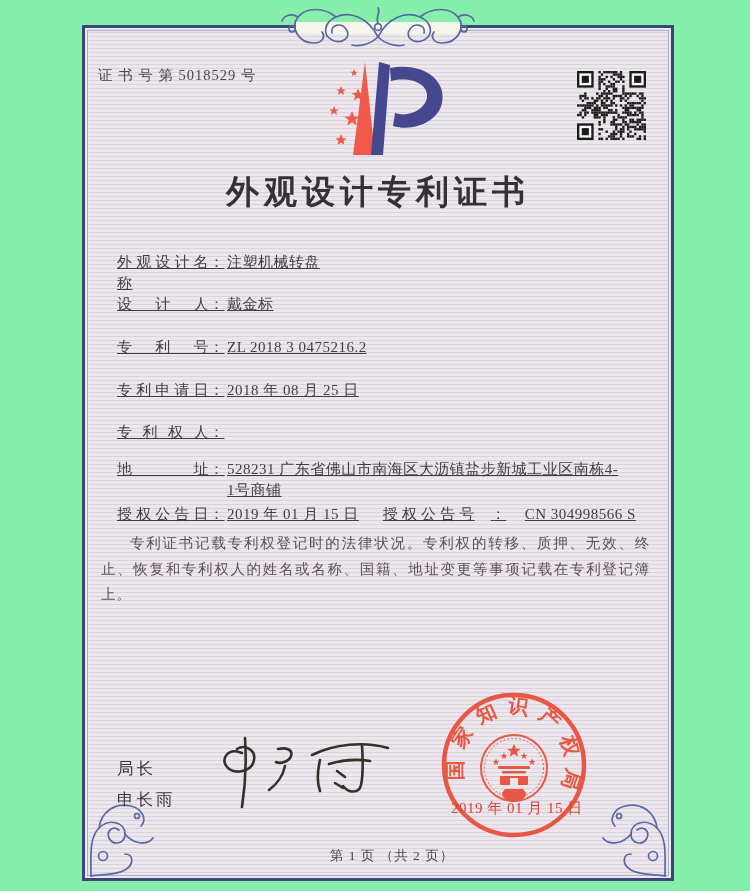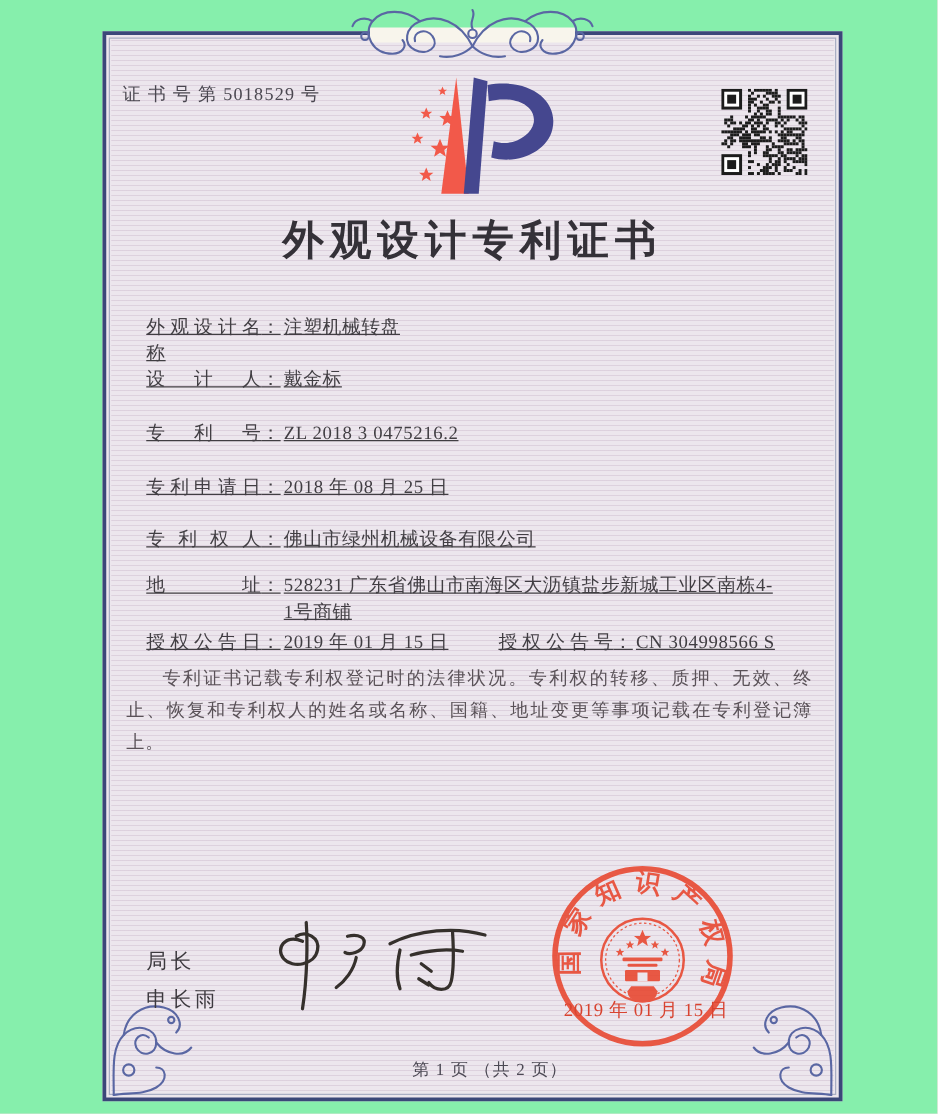--- a/index.html
+++ b/index.html
@@ -21,21 +21,21 @@
   .qr{left:577px;top:71px;width:69px;height:69px;z-index:4;}
   .title{left:82px;top:170px;width:592px;text-align:center;font-size:33px;font-weight:700;
          color:#343138;letter-spacing:5px;z-index:4;}
   
   .row{left:117px;font-size:15px;color:#413e43;letter-spacing:.5px;display:flex;
        align-items:flex-start;line-height:21px;z-index:4;text-decoration:underline;}
   .flabel{width:92px;flex:none;text-align:justify;text-align-last:justify;}
   .fcolon{flex:none;width:16px;}
   .fvalue{padding-left:2px;white-space:nowrap;}
   .addr .fvalue{width:396px;white-space:normal;word-break:break-all;}
-  .pair2{display:flex;margin-left:40px;}
+  .pair2{display:flex;margin-left:24px;gap:16px;}
   .r1{top:252px}.r2{top:294px}.r3{top:337px}.r4{top:380px}.r5{top:422px}.r6{top:459px}.r7{top:504px}
   
   .paras{left:101px;top:531px;width:549px;font-size:14.5px;line-height:25.5px;color:#5a5258;
          letter-spacing:.8px;text-align:justify;z-index:4;}
   .paras p{margin:0;text-indent:2em;}
   
   .signer{left:117px;font-size:16.5px;color:#3c393e;letter-spacing:3px;z-index:4;}
   .signer-title{top:758px;}
   .signer-name{top:789px;}
   .signature{left:212px;top:733px;width:195px;height:84px;z-index:4;}
@@ -443,21 +443,20 @@
       <span class="fvalue">ZL 2018 3 0475216.2</span>
   </div>
   <div class="abs row r4">
     <span class="flabel">专利申请日</span>
       <span class="fcolon">：</span>
       <span class="fvalue">2018 年 08 月 25 日</span>
   </div>
   <div class="abs row r5">
     <span class="flabel">专利权人</span>
       <span class="fcolon">：</span>
-      <span class="fvalue">佛山市绿州机械设备有限公司</span>
   </div>
   <div class="abs row r6 addr">
     <span class="flabel">地址</span>
       <span class="fcolon">：</span>
       <span class="fvalue">528231 广东省佛山市南海区大沥镇盐步新城工业区南栋4-1号商铺</span>
   </div>
   <div class="abs row r7">
     <span class="flabel">授权公告日</span>
       <span class="fcolon">：</span>
       <span class="fvalue">2019 年 01 月 15 日</span>

